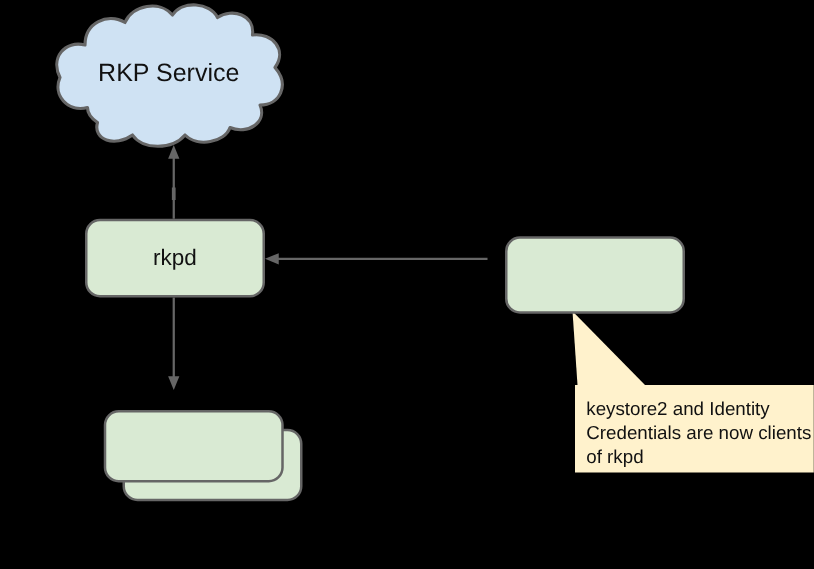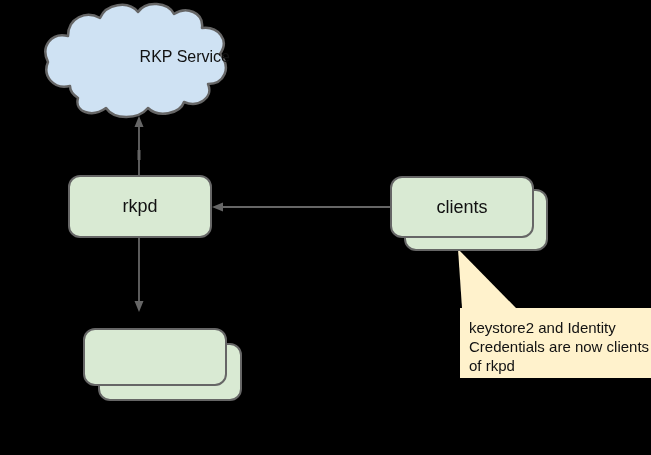--- a/index.html
+++ b/index.html
@@ -33,21 +33,21 @@
     box-sizing:border-box;
     display:flex;align-items:center;justify-content:center;
     text-align:center;
     font-size:18px;line-height:19px;
     color:var(--text);
   }
   .node.blank{z-index:1;}
   .node.front{z-index:2;}
   .cloud-label{
     position:absolute;left:40px;top:48px;width:190px;
-    text-align:right;font-size:16px;color:var(--text);
+    text-align:center;font-size:20px;color:var(--text);
     z-index:3;
   }
   .callout-rect{
     position:absolute;left:428px;top:308px;width:204px;height:70px;
     background:var(--callout-fill);
     box-sizing:border-box;
     padding:10px 9px 0 9px;
     font-size:15px;line-height:19px;
     color:var(--text);
     z-index:3;
@@ -98,23 +98,20 @@
     <polygon class="callout-tail" points="458,249 516,308 462,308"></polygon>
   </svg>
 
   <div class="cloud-label">RKP Service</div>
 
   <div class="node front" style="left:68px;top:175px;width:144px;height:63px;">
     <span>rkpd</span>
   </div>
 
   <div class="node blank" style="left:404px;top:189px;width:144px;height:62px;"></div>
-  <div class="node front" style="left:390px;top:176px;width:144px;height:62px;">
-    <span>clients</span>
-  </div>
 
   <div class="node blank" style="left:98px;top:343px;width:144px;height:58px;"></div>
   <div class="node blank" style="left:83px;top:328px;width:144px;height:58px;"></div>
 
   <div class="callout-rect">
     <span>keystore2 and Identity Credentials are now clients of rkpd</span>
   </div>
 
 </div>
 

